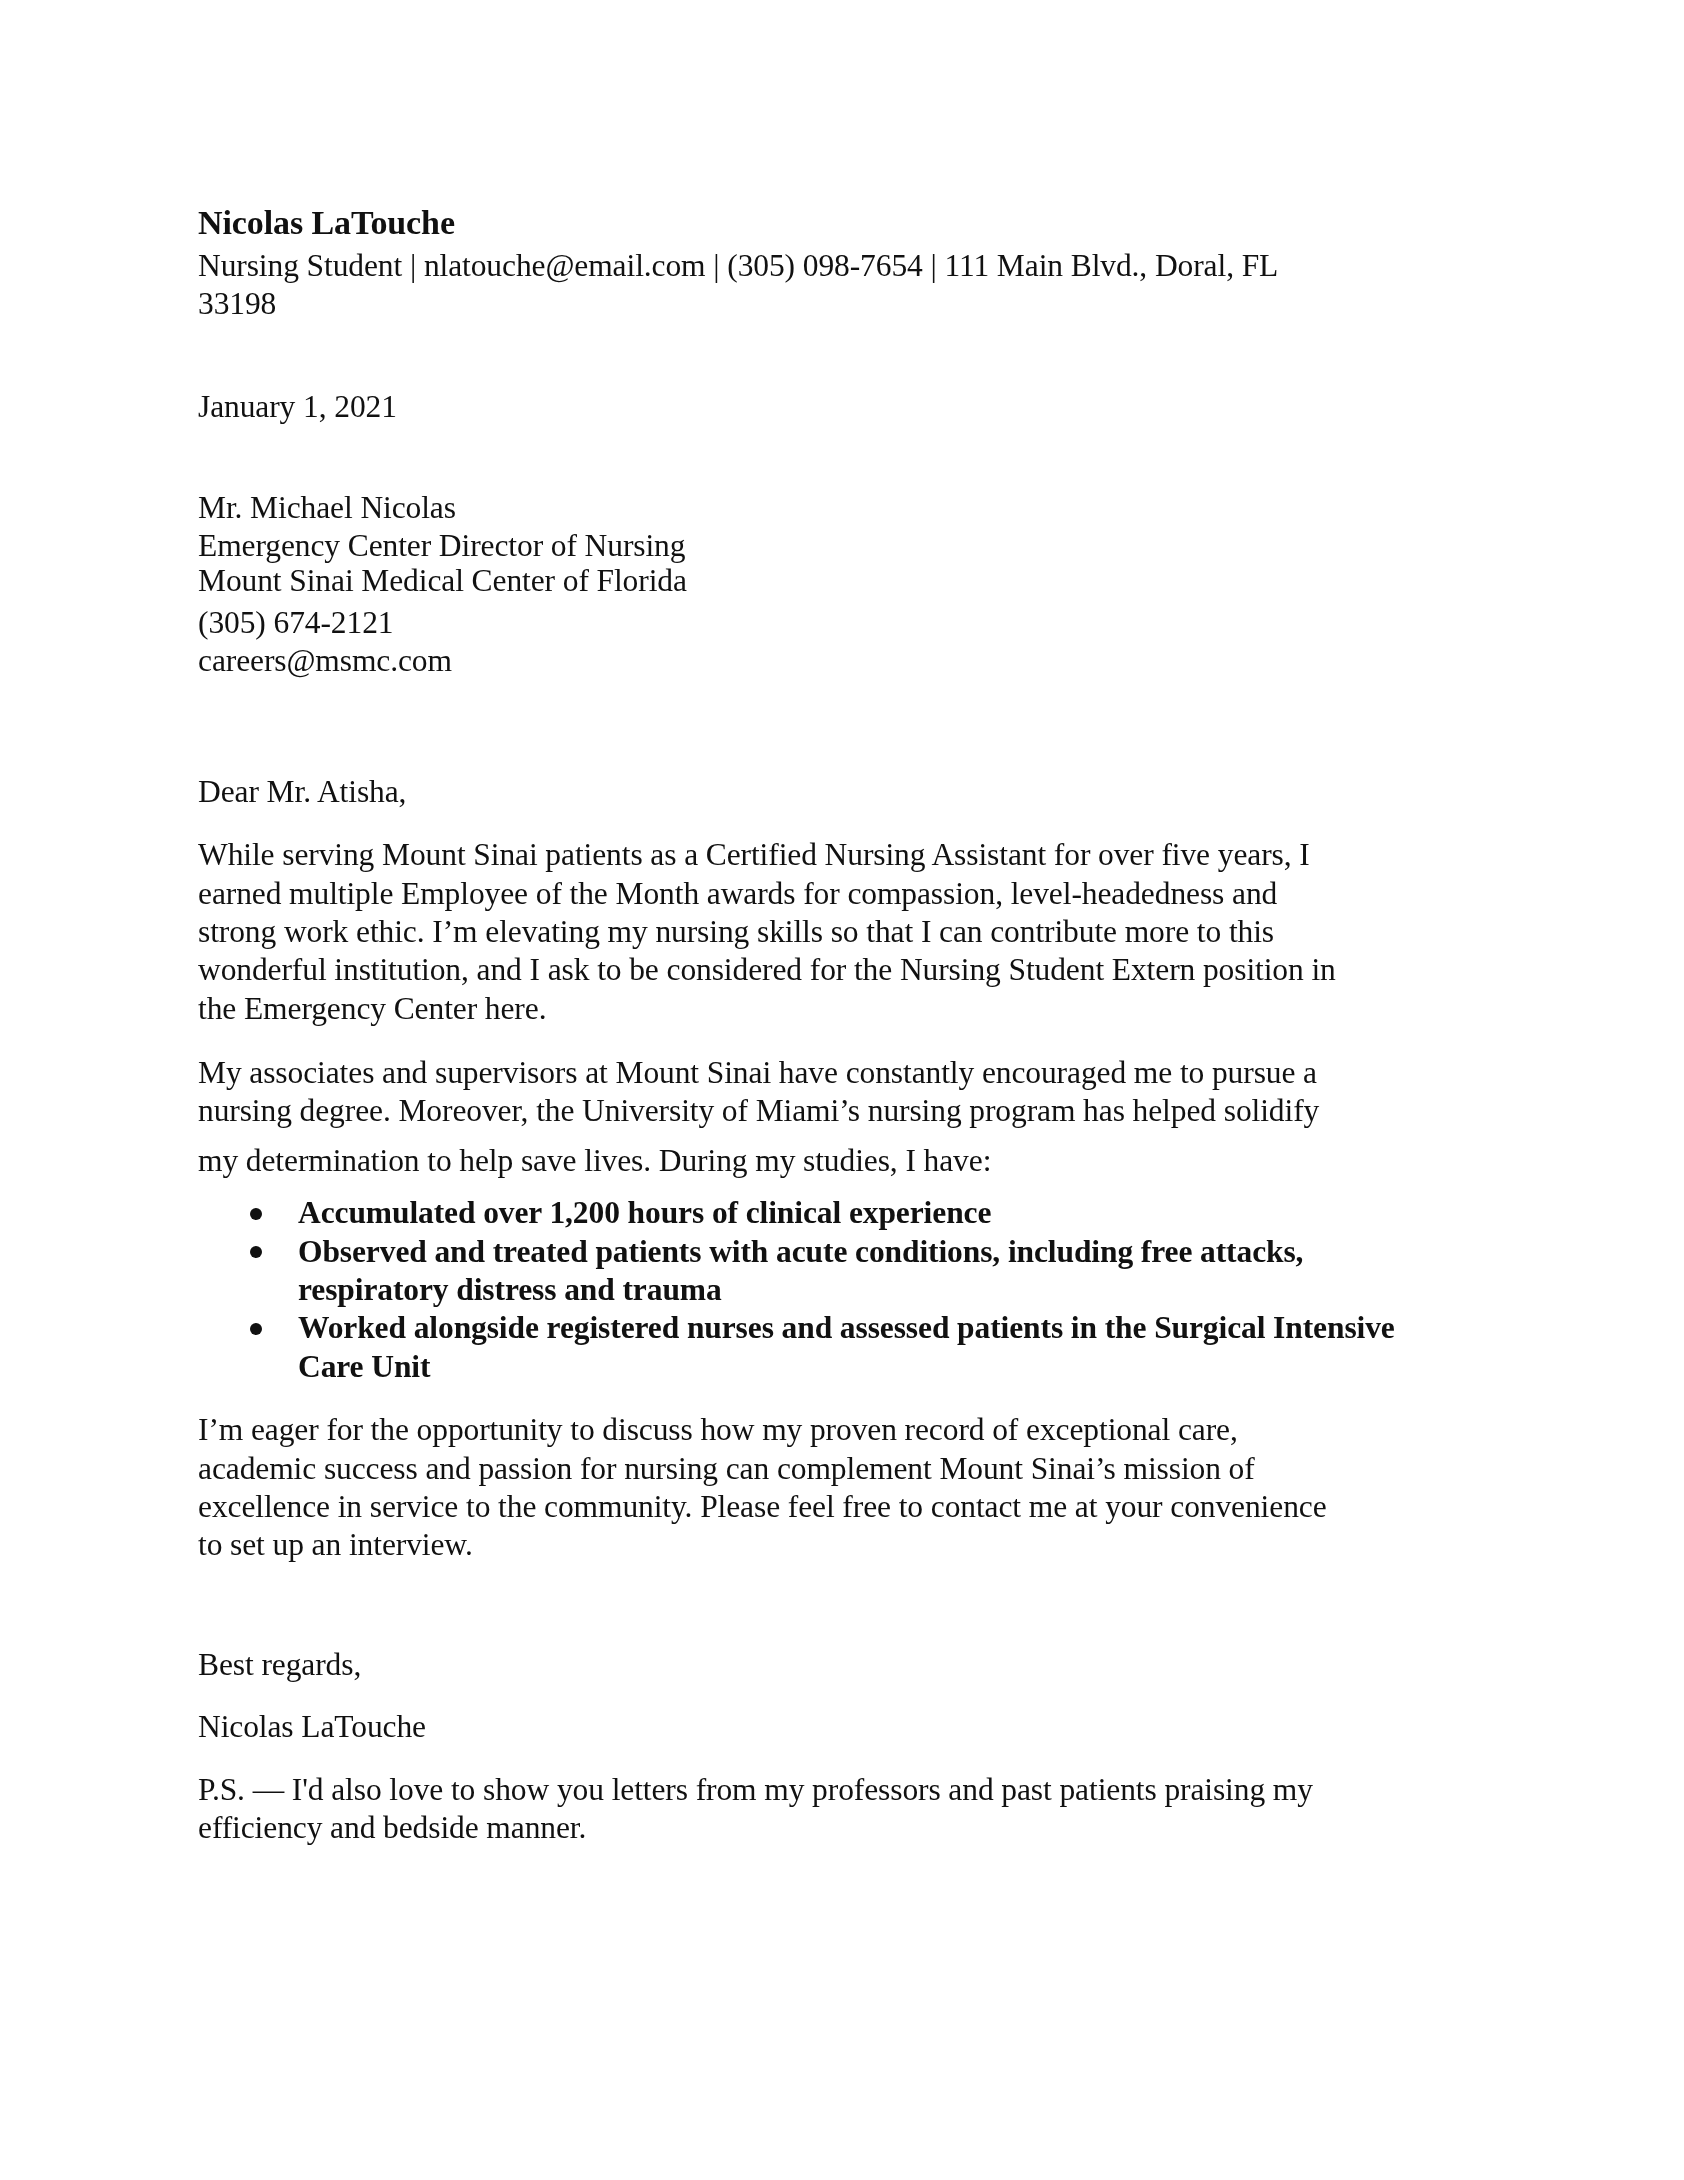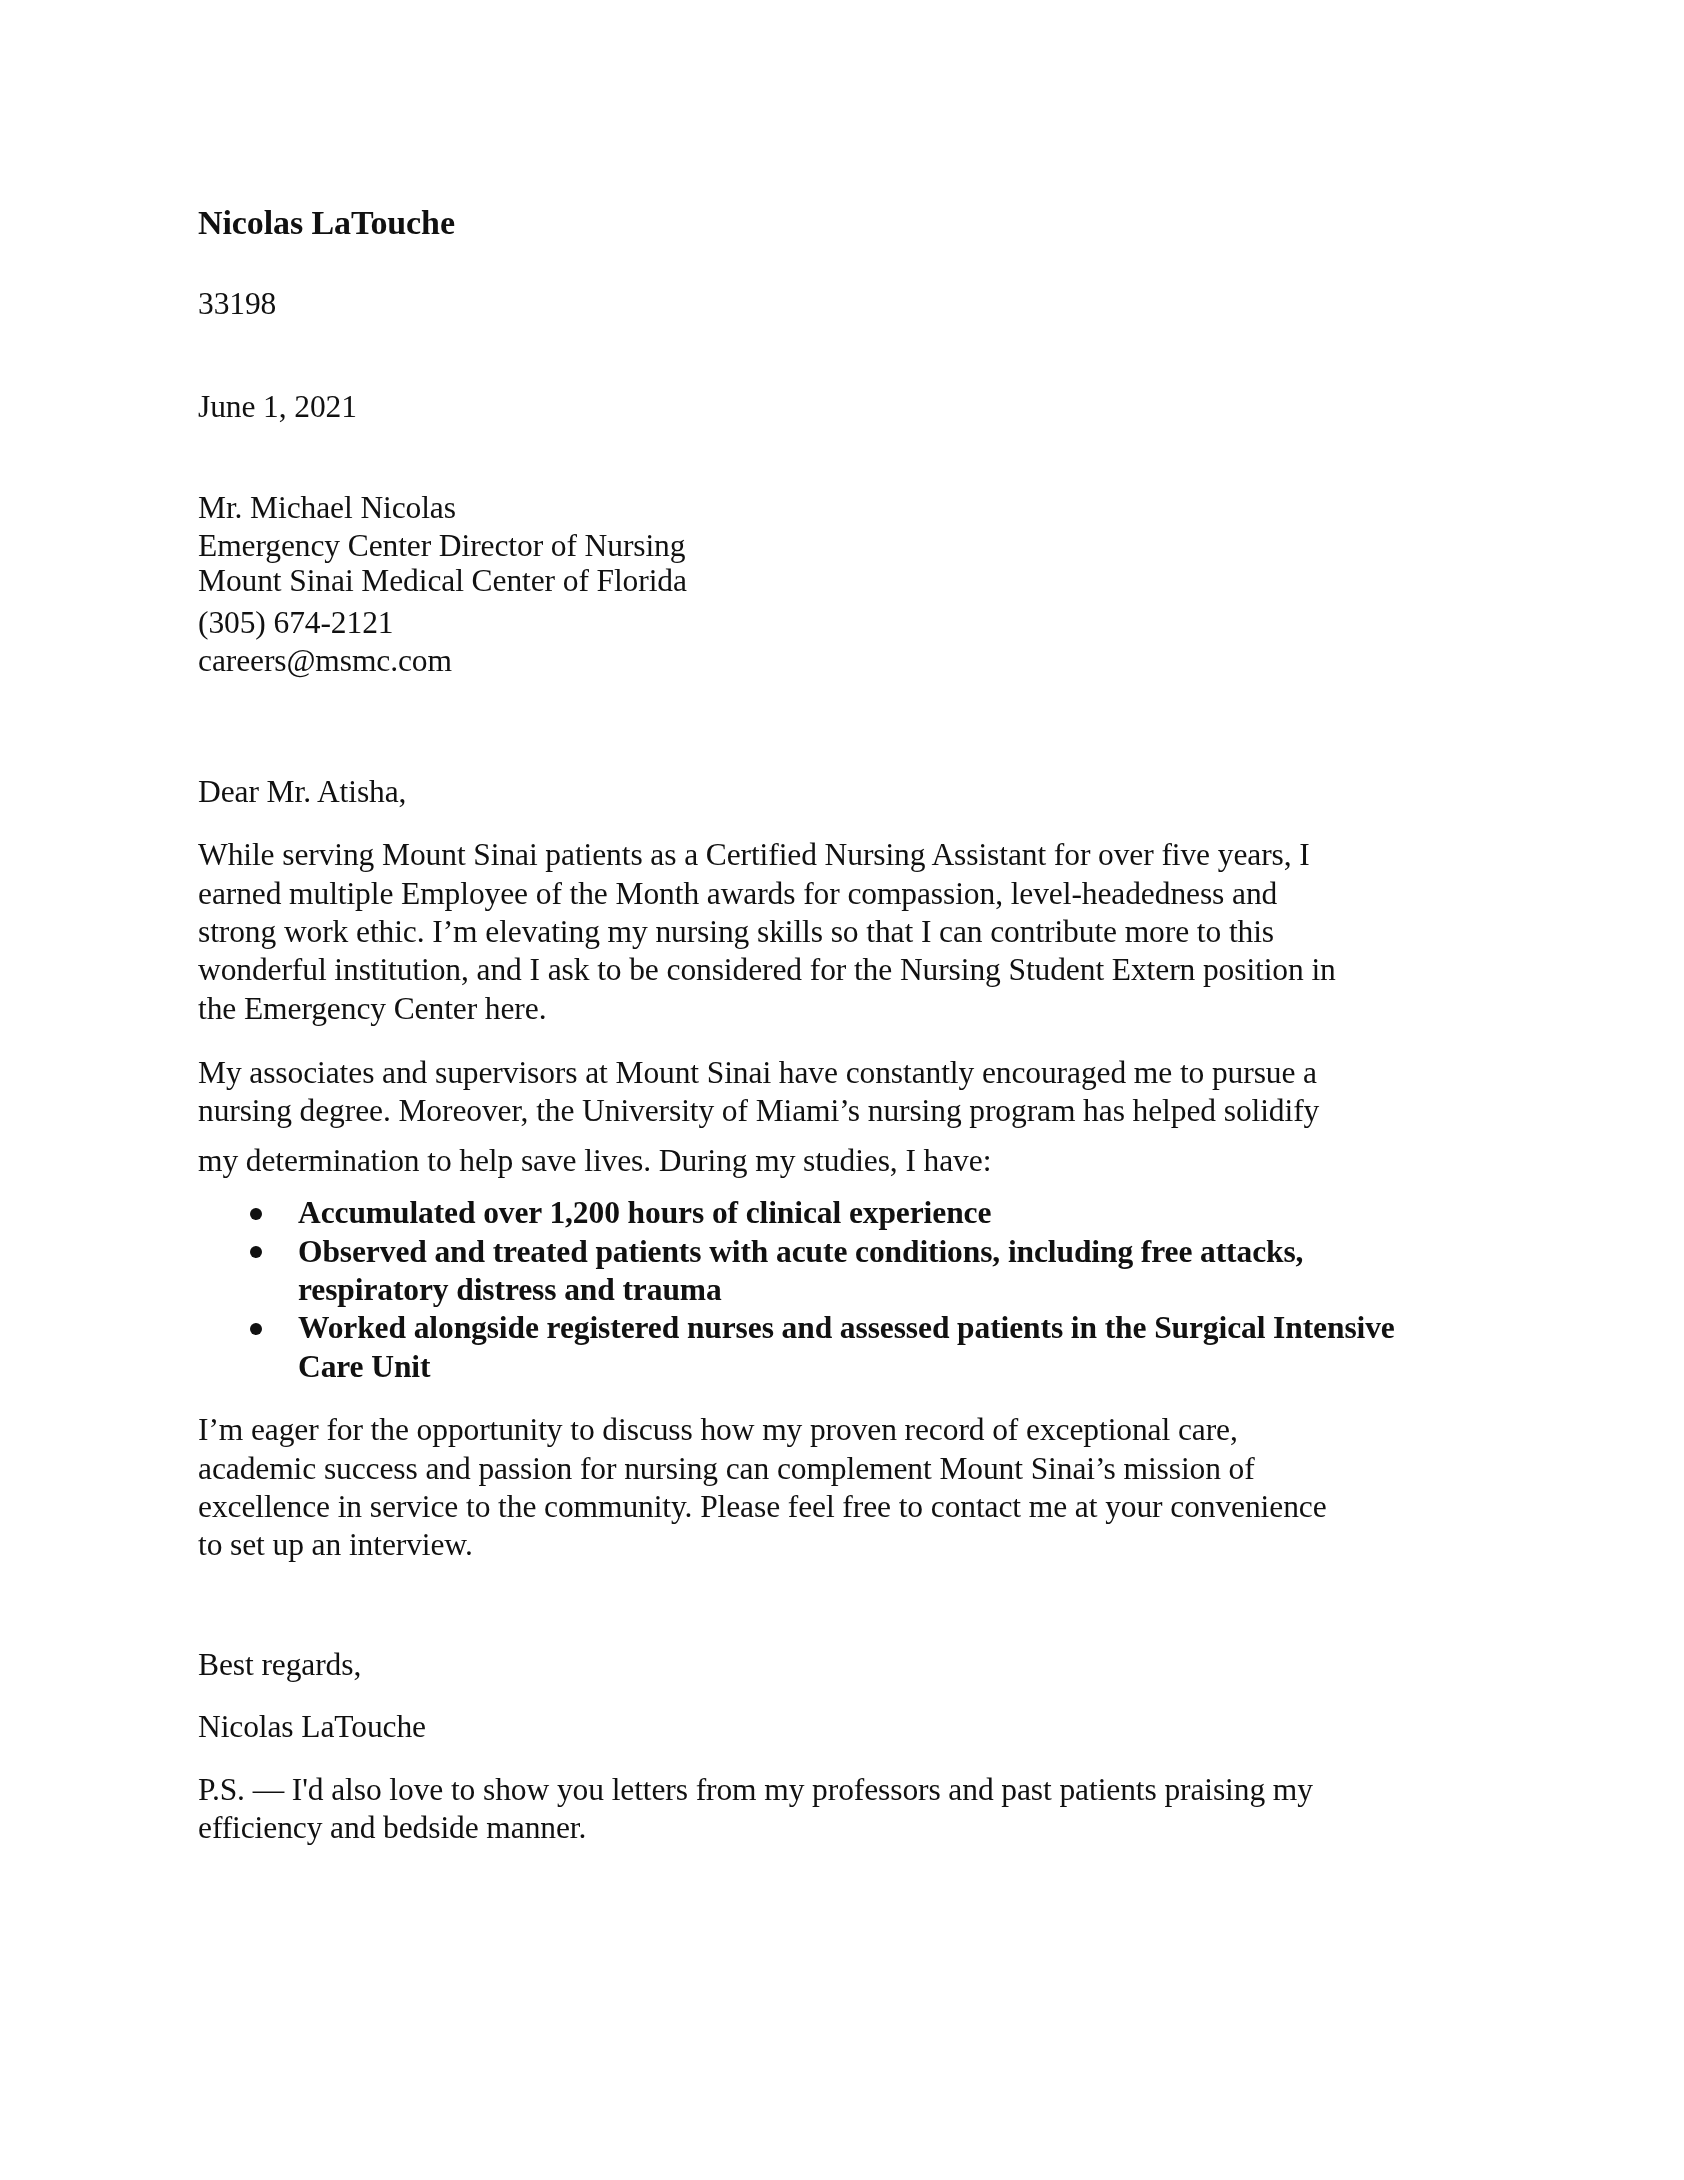--- a/index.html
+++ b/index.html
@@ -10,23 +10,24 @@
           white-space: nowrap; letter-spacing: -0.1px; }
   .name { font-weight: bold; font-size: 34px; }
   .bullet-dot { position: absolute; left: 250px; width: 12px; height: 12px; border-radius: 50%; background: #111; }
   .bullet-text { left: 298px; font-weight: bold; }
 </style>
 </head>
 <body>
 
 <div class="page">
   <div class="line name" style="top:204px">Nicolas LaTouche</div>
+  <div class="line" style="top:247px">Nursing Student | nlatouche@email.com | (305) 098-7654 | 111 Main Blvd., Doral, FL</div>
   <div class="line" style="top:285px">33198</div>
 
-  <div class="line" style="top:388px">June 1, 2021</div>
+  <div class="line" style="top:388px">January 1, 2021</div>
 
   <div class="line" style="top:489px">Mr. Michael Nicolas</div>
   <div class="line" style="top:527px">Emergency Center Director of Nursing</div>
   <div class="line" style="top:562px">Mount Sinai Medical Center of Florida</div>
   <div class="line" style="top:604px">(305) 674-2121</div>
   <div class="line" style="top:642px">careers@msmc.com</div>
 
   <div class="line" style="top:773px">Dear Mr. Atisha,</div>
 
   <div>

